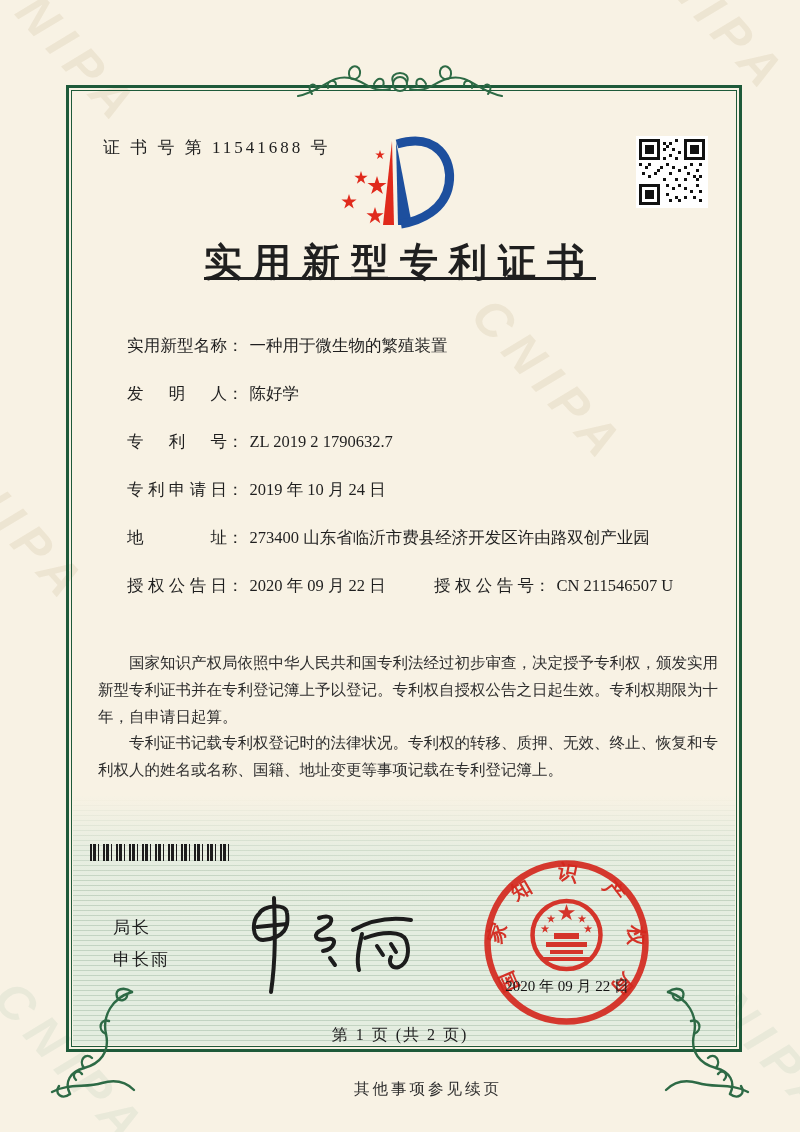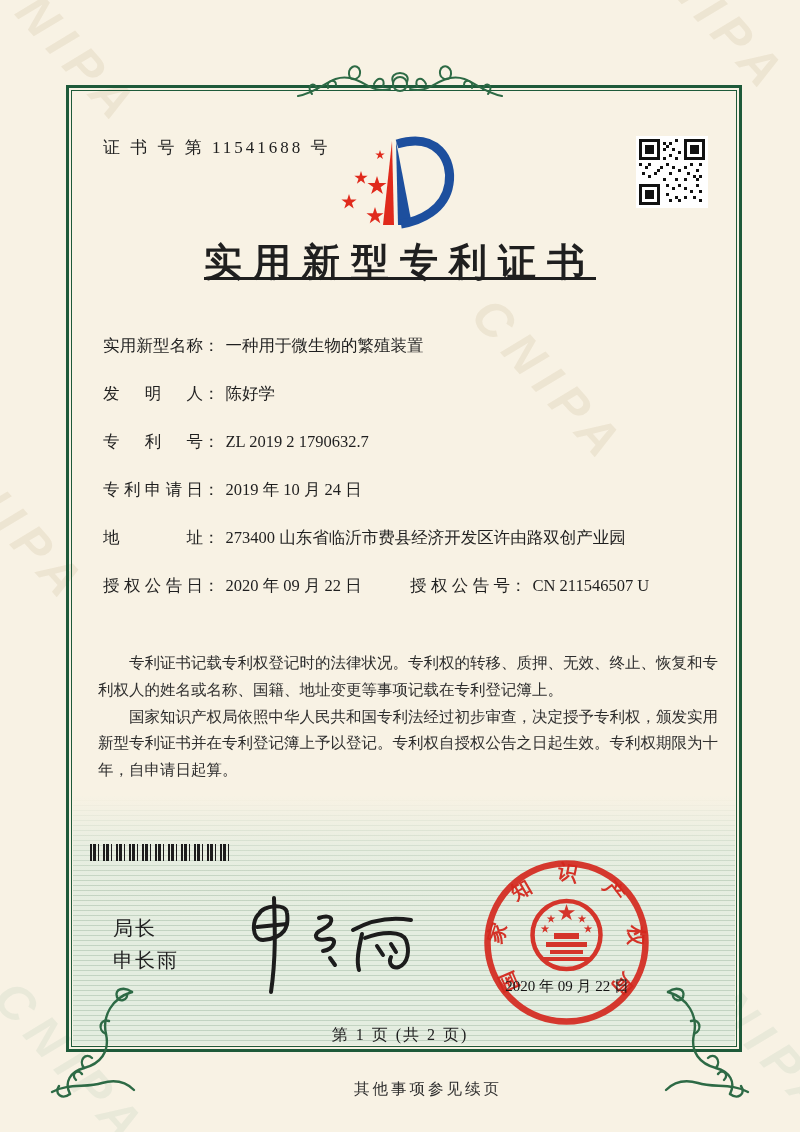--- a/index.html
+++ b/index.html
@@ -22,33 +22,33 @@
      -webkit-mask-image:linear-gradient(180deg,transparent 0,black 35%);
      mask-image:linear-gradient(180deg,transparent 0,black 35%);}
 
   .cert-no{position:absolute;left:103px;top:136px;font-size:17px;letter-spacing:3px;}
   .logo{position:absolute;left:334px;top:128px;}
   .qr{position:absolute;left:636px;top:136px;background:#fff;padding:3px;}
   .title{position:absolute;left:0;top:237px;width:800px;text-align:center;
      font-size:38px;font-weight:bold;letter-spacing:11px;text-decoration:underline;}
 
   .fields{position:absolute;left:103px;top:322px;width:600px;font-size:16.5px;}
-  .frow{height:48px;line-height:48px;white-space:nowrap;position:relative;}
+  .frow{height:48px;line-height:48px;white-space:nowrap;position:relative;margin-left:24px;}
   .flabel{display:inline-block;width:100px;text-align:justify;text-align-last:justify;vertical-align:top;}
   .fcolon{display:inline-block;margin-right:6px;}
   .grant2{position:absolute;left:307px;top:0;}
 
   .paras{position:absolute;left:98px;top:650px;width:620px;font-size:15.5px;line-height:1.73;color:#2e2e2e;}
   .paras p{margin:0;text-indent:2em;}
 
   .barcode{position:absolute;left:90px;top:844px;width:142px;height:17px;
      background:repeating-linear-gradient(90deg,#1c1c1c 0 2px,rgba(0,0,0,0) 2px 3px,#1c1c1c 3px 6px,rgba(0,0,0,0) 6px 8px,#1c1c1c 8px 9px,rgba(0,0,0,0) 9px 13px);}
 
   .president{position:absolute;left:113px;top:912px;font-family:"Liberation Sans","DejaVu Sans",sans-serif;
-     font-size:20px;letter-spacing:2px;line-height:32px;color:#222;}
+     font-size:17px;letter-spacing:2px;line-height:32px;color:#222;}
   .signature{position:absolute;left:243px;top:888px;}
   .seal{position:absolute;left:479px;top:855px;}
 
   .page-num{position:absolute;left:0;top:1025px;width:800px;text-align:center;font-size:16px;letter-spacing:2px;}
   .cont-note{position:absolute;left:0;top:1079px;width:800px;text-align:center;font-size:15.5px;letter-spacing:3px;color:#2e2e2e;margin-left:28px;}
 
   .orn{position:absolute;pointer-events:none;}
   .orn.topc{left:288px;top:54px;}
   .orn.bl{left:42px;top:986px;}
   .orn.br{left:662px;top:986px;}
@@ -209,22 +209,22 @@
     </div>
     <div class="frow">
       <span class="flabel">授权公告日</span><span class="fcolon">：</span><span class="fvalue">2020 年 09 月 22 日</span>
       <span class="grant2">
         <span class="flabel">授权公告号</span><span class="fcolon">：</span><span class="fvalue">CN 211546507 U</span>
       </span>
     </div>
   </div>
 
   <div class="paras">
+    <p>国家知识产权局依照中华人民共和国专利法经过初步审查，决定授予专利权，颁发实用新型专利证书并在专利登记簿上予以登记。专利权自授权公告之日起生效。专利权期限为十年，自申请日起算。</p>
     <p>专利证书记载专利权登记时的法律状况。专利权的转移、质押、无效、终止、恢复和专利权人的姓名或名称、国籍、地址变更等事项记载在专利登记簿上。</p>
-    <p>国家知识产权局依照中华人民共和国专利法经过初步审查，决定授予专利权，颁发实用新型专利证书并在专利登记簿上予以登记。专利权自授权公告之日起生效。专利权期限为十年，自申请日起算。</p>
   </div>
 
   <div class="barcode"></div>
 
   <div class="president">
     <div>局长</div>
     <div>申长雨</div>
   </div>
 
   <svg class="signature" width="180" height="108" viewBox="0 0 180 108">

